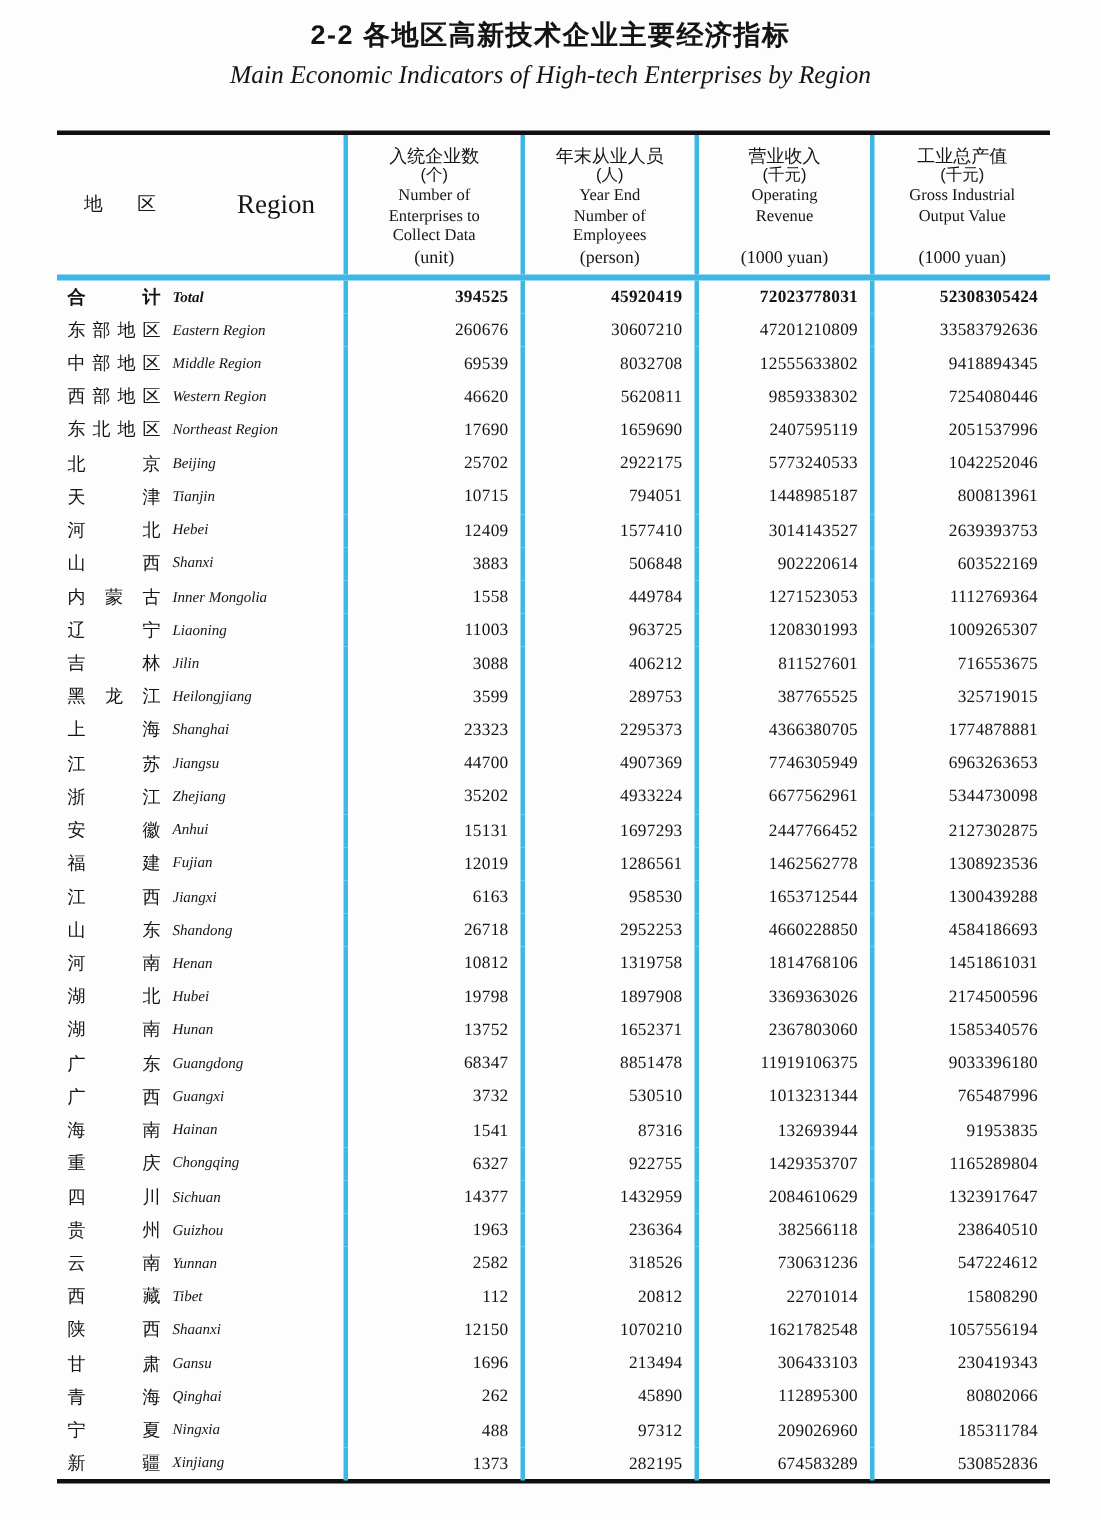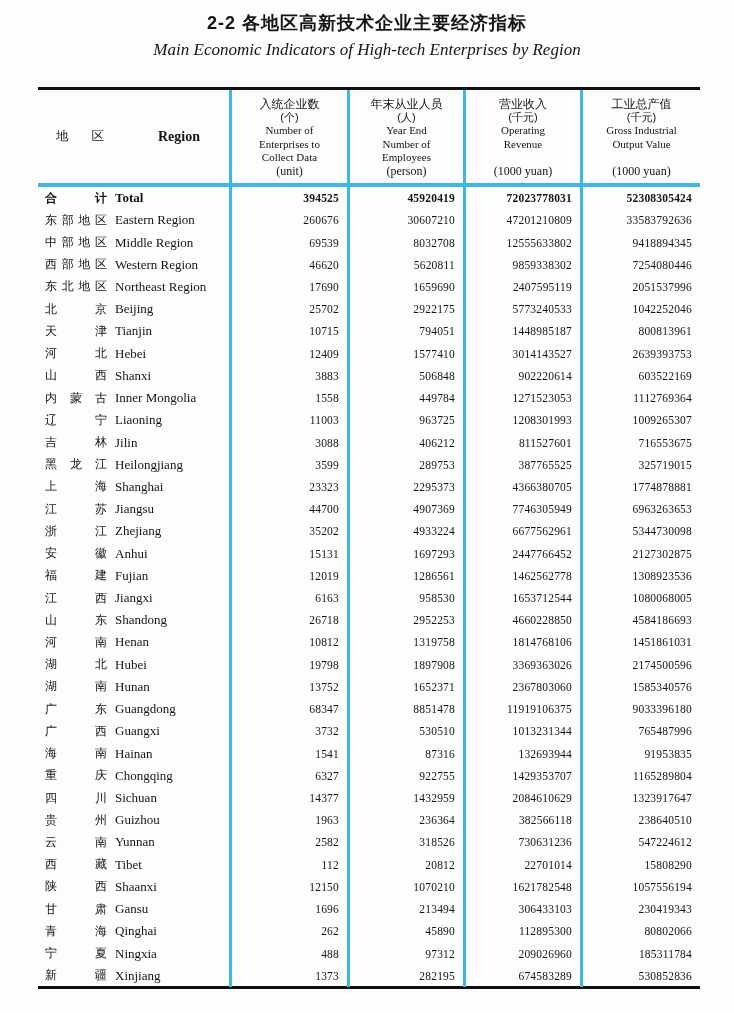--- a/index.html
+++ b/index.html
@@ -53,37 +53,37 @@
   .region-th{
     display:flex;align-items:center;
     padding-left:18px;
   }
   .zh-box-hdr{
     display:inline-flex;justify-content:space-between;
     width:48px;
     font-family:"Liberation Sans", sans-serif;
     font-size:12.5px;
   }
-  .region-en{margin-left:54px;font-size:14px;font-weight:bold;}
+  .region-en{margin-left:54px;font-size:18px;}
   .tbody{height:800px;}
   .tr{
     display:grid;
     grid-template-columns:191px 118px 116px 117px 120px;
     height:22.22px;
     align-items:stretch;
   }
   .td{box-sizing:border-box;display:flex;align-items:center;}
   .td.region{padding-left:7px;}
   .zh-box{
     display:inline-flex;justify-content:space-between;
     width:62px;
     font-family:"Liberation Sans", sans-serif;
     font-size:12px;
   }
-  .en-name{margin-left:8px;font-size:13px;white-space:nowrap;}
+  .en-name{margin-left:8px;font-size:10px;white-space:nowrap;font-style:italic;}
   .td.num{
     justify-content:flex-end;
     padding-right:8px;
     border-left:3px solid #3db8e5;
     font-size:11.5px;
     letter-spacing:0.2px;
   }
   .tr.bold .td.num, .tr.bold .en-name{font-weight:bold;}
   .tr.bold .zh-box{font-weight:bold;}
 </style>
@@ -406,21 +406,21 @@
     <div class="td region">
       <span class="zh-box">
               <span>江</span>
               <span>西</span>
             </span>
       <span class="en-name">Jiangxi</span>
     </div>
     <div class="td num">6163</div>
     <div class="td num">958530</div>
     <div class="td num">1653712544</div>
-    <div class="td num">1080068005</div>
+    <div class="td num">1300439288</div>
   </div>
 
   <div class="tr">
     <div class="td region">
       <span class="zh-box">
               <span>山</span>
               <span>东</span>
             </span>
       <span class="en-name">Shandong</span>
     </div>

